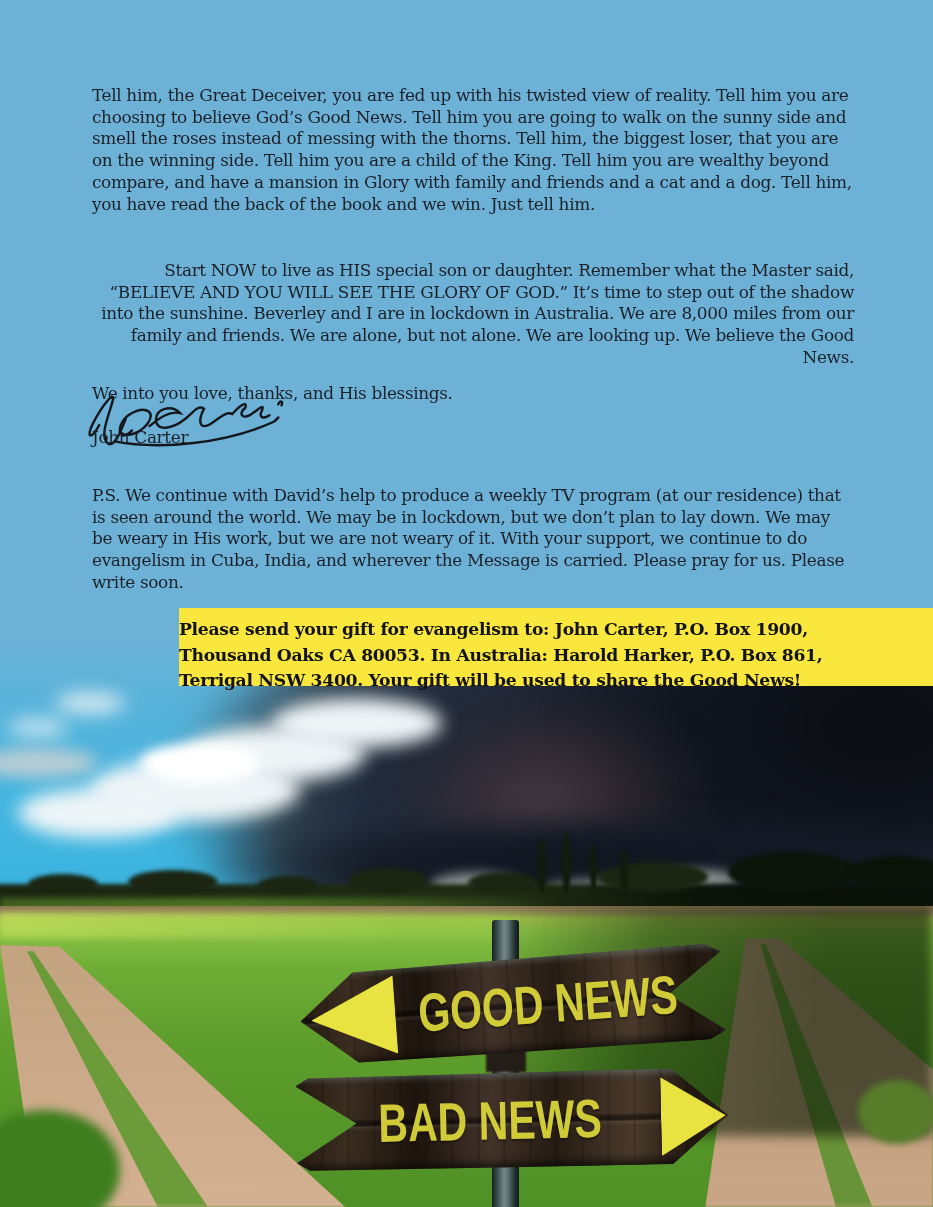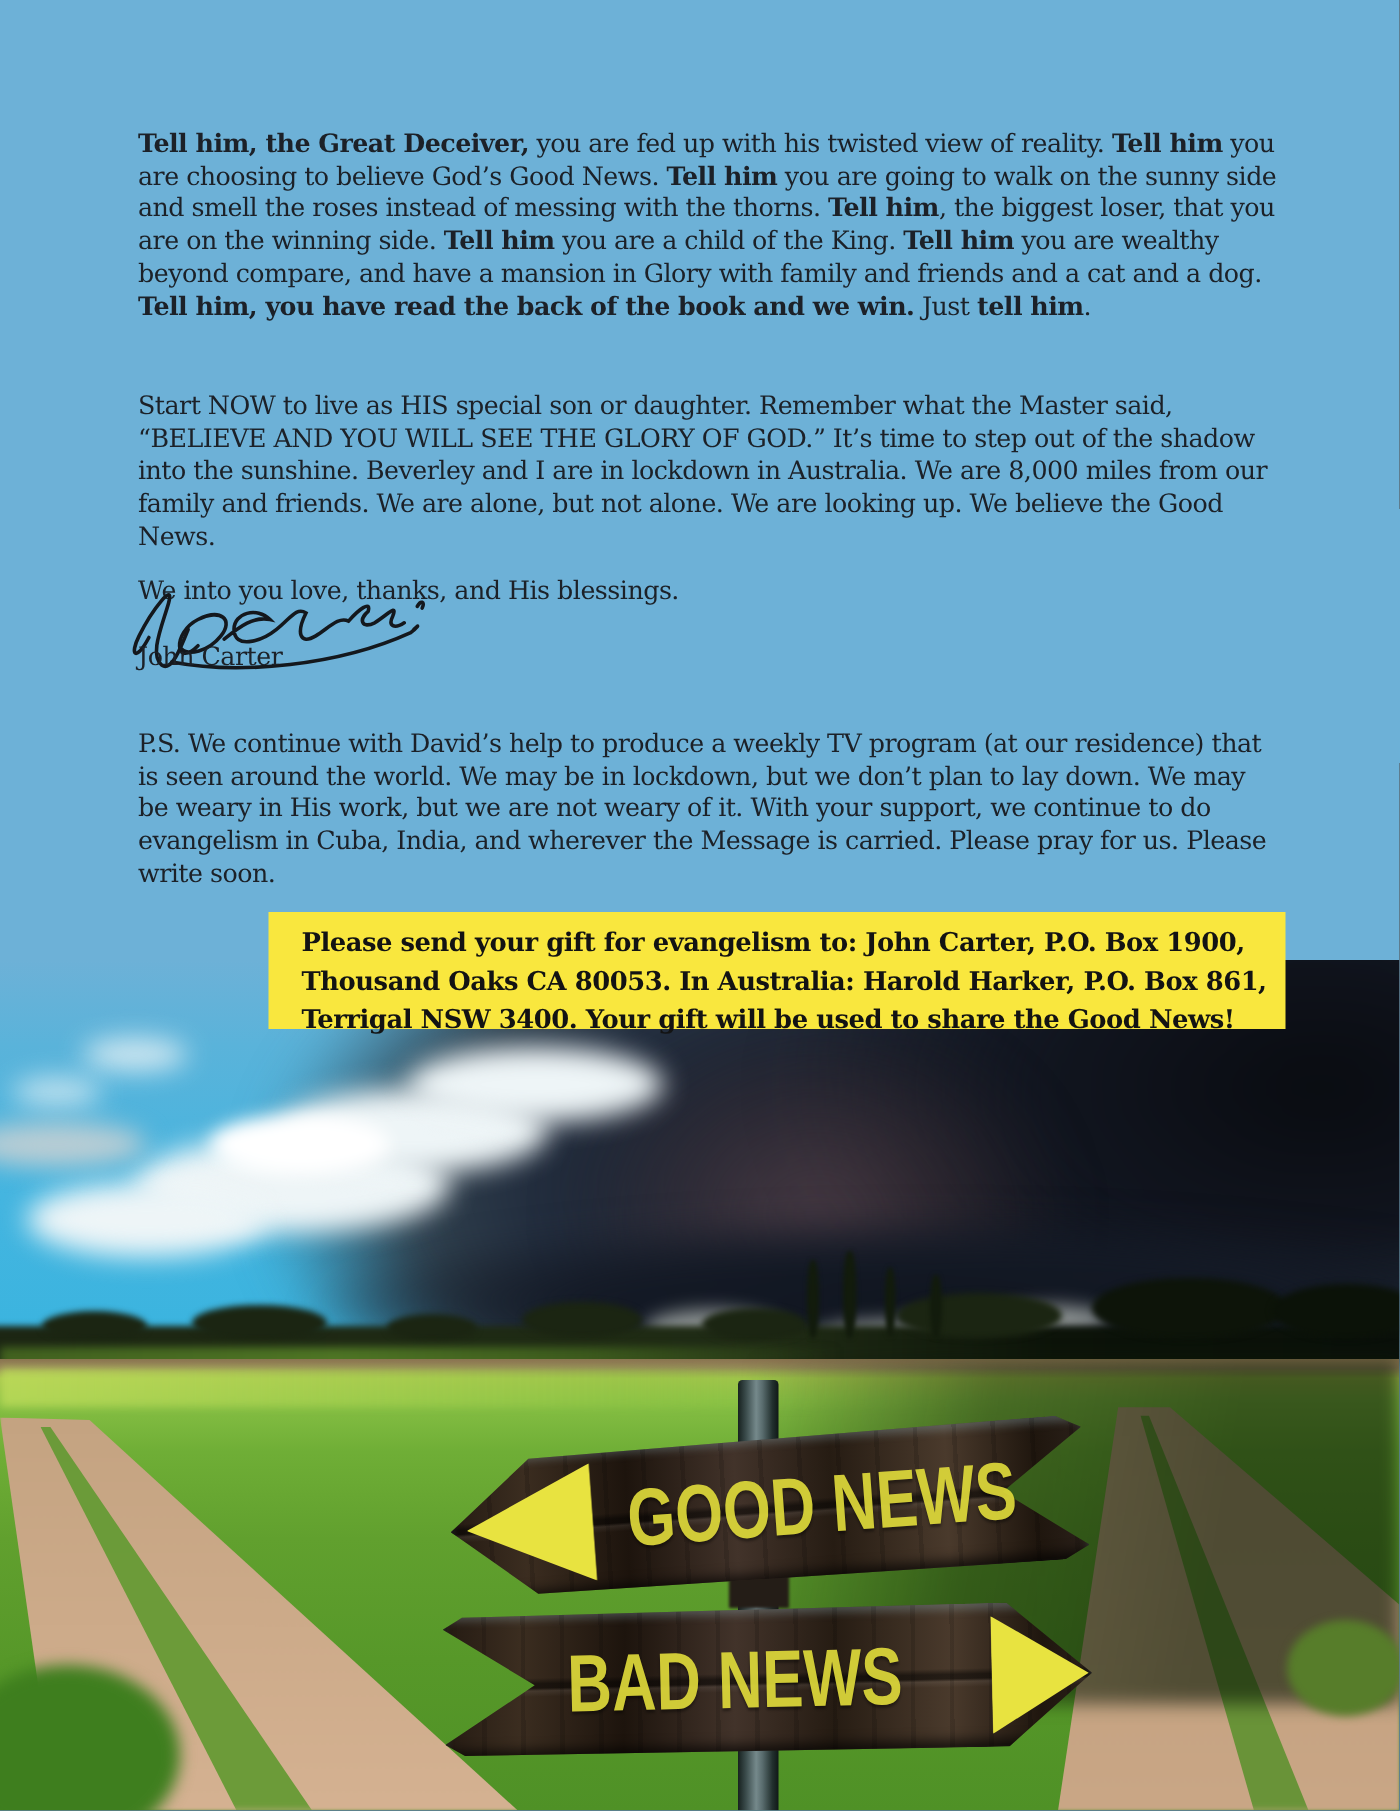--- a/index.html
+++ b/index.html
@@ -5,32 +5,32 @@
   html,body{margin:0;padding:0;background:#555;}
   .page{
     position:relative;width:933px;height:1207px;overflow:hidden;
     background:#6db1d7;
     font-family:"DejaVu Serif",serif;
   }
   
   .letter{position:absolute;left:92px;top:0;width:762px;color:#1c2128;
           font-size:16.9px;line-height:21.8px;letter-spacing:-0.35px;}
   .letter .blk{position:absolute;left:0;width:100%;}
-  .b{font-weight:bold;}
+  .b{font-weight:normal;}
   .p1{top:68px;}
-  .p2{top:243px;}
+  .p2{top:243px;text-align:right;}
   .closing{top:366px;}
   .sig-wrap{position:absolute;left:-8px;top:372px;width:240px;height:82px;}
   .sig-wrap svg{width:100%;height:100%;}
   .sig-name{top:410px;}
   .ps{top:468px;}
   
   .gift-box{
-    position:absolute;left:179px;top:608px;width:678px;height:78px;
-    box-sizing:border-box;padding:9px 20px 0 22px;
+    position:absolute;left:179px;top:608px;width:754px;height:78px;
+    box-sizing:border-box;padding:9px 20px 0 0;
     font-weight:bold;font-size:17.2px;line-height:25.7px;letter-spacing:-0.3px;
     color:#131313;z-index:3;
   }
   .gift-box .line{white-space:nowrap;}
   
   .photo{position:absolute;left:0;top:640px;width:933px;height:567px;overflow:hidden;z-index:1;}
   .photo *{position:absolute;}
   .sky{inset:0;background:linear-gradient(180deg,#6db1d7 0%,#5ab3da 10%,#44b5e0 28%,#3ab4df 45%,#35aedb 58%);}
   .ell{border-radius:50%;}
   .cloud-main{left:170px;top:-90px;width:900px;height:480px;border-radius:50%;

